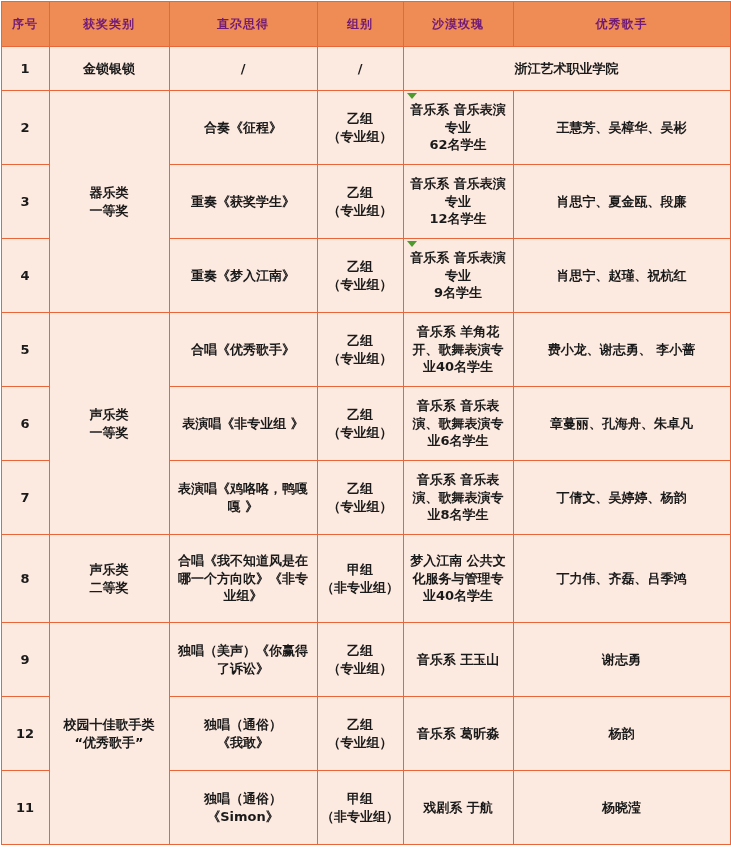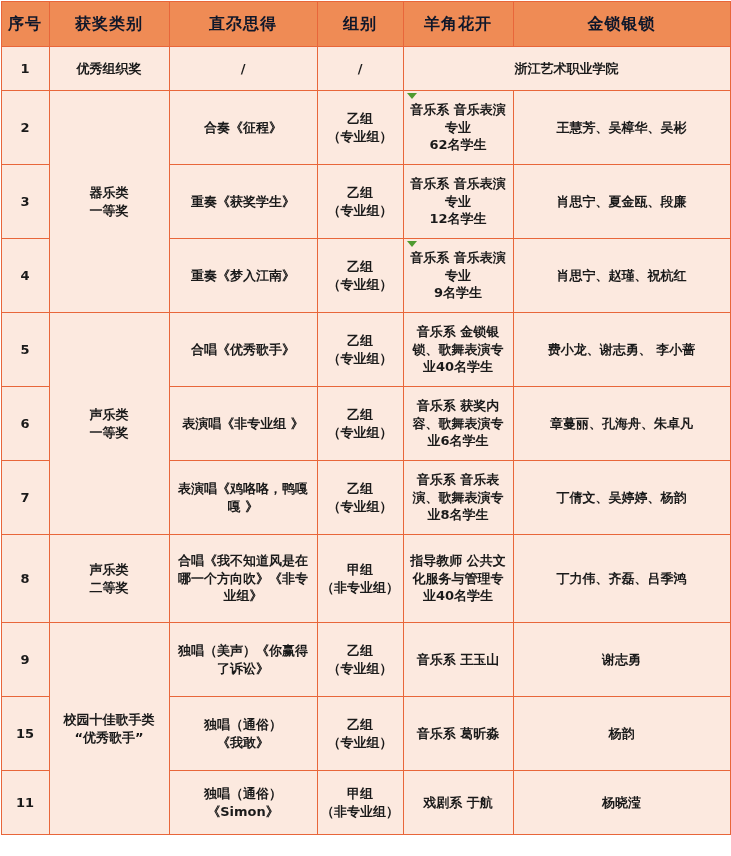--- a/index.html
+++ b/index.html
@@ -31,22 +31,22 @@
     text-align: center;
     vertical-align: middle;
     font-size: 13px;
     line-height: 1.35;
     color: #1a1a1a;
     padding: 4px 3px;
     font-weight: bold;
   }
   table.award-table thead th {
     background: #ef8b55;
-    color: #0f172a;
-    font-size: 16px;
+    color: #701a75;
+    font-size: 12px;
     height: 36px;
     letter-spacing: 1px;
   }
   table.award-table tbody td {
     background: #fce9df;
   }
   td.num {
     font-size: 13px;
   }
   td.small {
@@ -82,30 +82,30 @@
       <col class="c3">
       <col class="c4">
       <col class="c5">
   </colgroup>
   <thead>
     <tr>
       <th>序号</th>
       <th>获奖类别</th>
       <th>直尕思得</th>
       <th>组别</th>
-      <th>羊角花开</th>
-      <th>金锁银锁</th>
+      <th>沙漠玫瑰</th>
+      <th>优秀歌手</th>
     </tr>
   </thead>
   <tbody>
 
     <tr style="height:44px;">
       <td class="num">1</td>
       <td>
-          <span class="cell-text">优秀组织奖</span>
+          <span class="cell-text">金锁银锁</span>
         </td>
       <td>
           <span class="cell-text">/</span>
         </td>
       <td>
           <span class="cell-text">/</span>
         </td>
       <td colspan="2">
           <span class="cell-text">浙江艺术职业学院</span>
         </td>
@@ -176,38 +176,38 @@
 一等奖</span>
         </td>
       <td>
           <span class="cell-text">合唱《优秀歌手》</span>
         </td>
       <td>
           <span class="cell-text">乙组
 （专业组）</span>
         </td>
       <td class="small">
-          <span class="cell-text">音乐系 金锁银锁、歌舞表演专业40名学生</span>
+          <span class="cell-text">音乐系 羊角花开、歌舞表演专业40名学生</span>
         </td>
       <td>
           <span class="cell-text">费小龙、谢志勇、 李小蔷</span>
         </td>
     </tr>
 
     <tr style="height:74px;">
       <td class="num">6</td>
       <td>
           <span class="cell-text">表演唱《非专业组 》</span>
         </td>
       <td>
           <span class="cell-text">乙组
 （专业组）</span>
         </td>
       <td class="small">
-          <span class="cell-text">音乐系 获奖内容、歌舞表演专业6名学生</span>
+          <span class="cell-text">音乐系 音乐表演、歌舞表演专业6名学生</span>
         </td>
       <td>
           <span class="cell-text">章蔓丽、孔海舟、朱卓凡</span>
         </td>
     </tr>
 
     <tr style="height:74px;">
       <td class="num">7</td>
       <td>
           <span class="cell-text">表演唱《鸡咯咯，鸭嘎嘎 》</span>
@@ -231,21 +231,21 @@
 二等奖</span>
         </td>
       <td>
           <span class="cell-text">合唱《我不知道风是在哪一个方向吹》《非专业组》</span>
         </td>
       <td>
           <span class="cell-text">甲组
 （非专业组）</span>
         </td>
       <td class="small">
-          <span class="cell-text">指导教师 公共文化服务与管理专业40名学生</span>
+          <span class="cell-text">梦入江南 公共文化服务与管理专业40名学生</span>
         </td>
       <td>
           <span class="cell-text">丁力伟、齐磊、吕季鸿</span>
         </td>
     </tr>
 
     <tr style="height:74px;">
       <td class="num">9</td>
       <td rowspan="3">
           <span class="cell-text">校园十佳歌手类
@@ -260,38 +260,38 @@
         </td>
       <td>
           <span class="cell-text">音乐系 王玉山</span>
         </td>
       <td>
           <span class="cell-text">谢志勇</span>
         </td>
     </tr>
 
     <tr style="height:74px;">
-      <td class="num">15</td>
+      <td class="num">12</td>
       <td>
           <span class="cell-text">独唱（通俗）
 《我敢》</span>
         </td>
       <td>
           <span class="cell-text">乙组
 （专业组）</span>
         </td>
       <td>
           <span class="cell-text">音乐系 葛昕淼</span>
         </td>
       <td>
           <span class="cell-text">杨韵</span>
         </td>
     </tr>
 
-    <tr style="height:64px;">
+    <tr style="height:74px;">
       <td class="num">11</td>
       <td>
           <span class="cell-text">独唱（通俗）
 《Simon》</span>
         </td>
       <td>
           <span class="cell-text">甲组
 （非专业组）</span>
         </td>
       <td>

